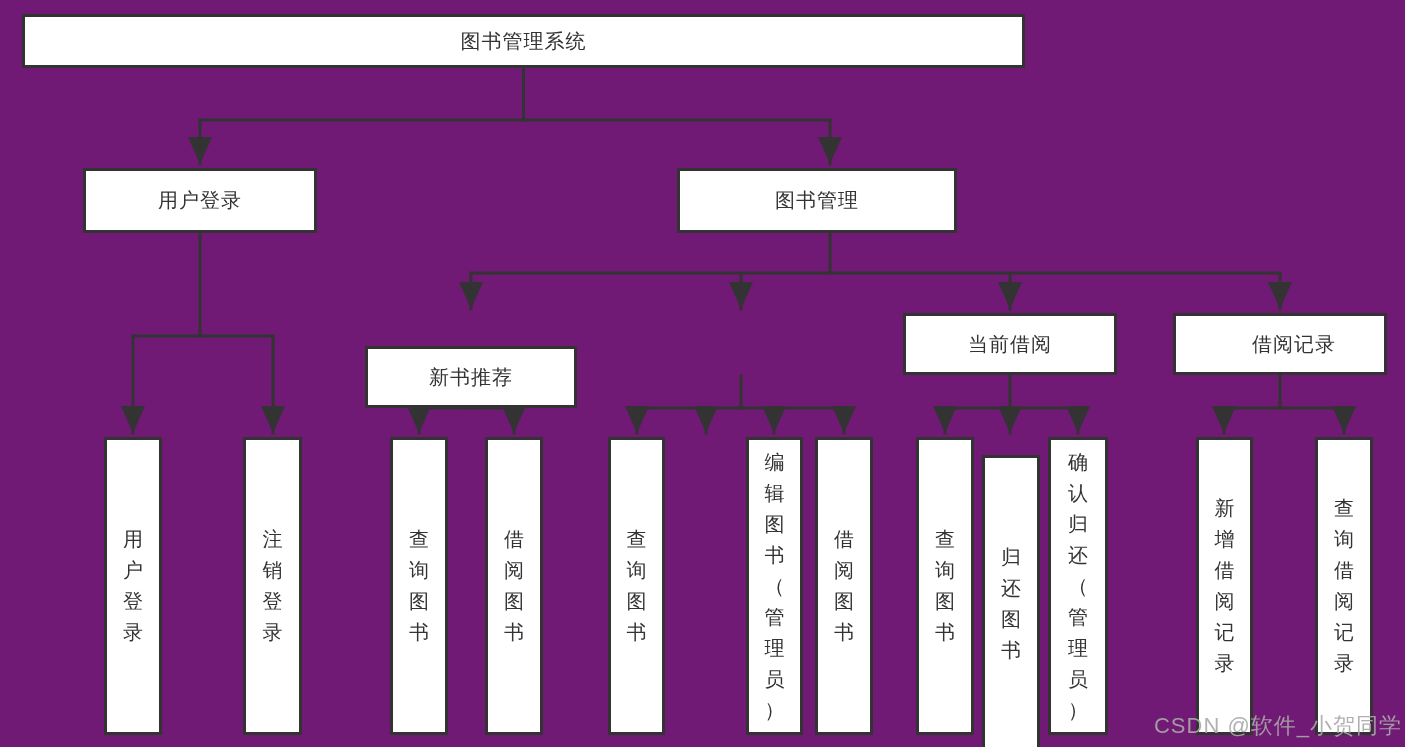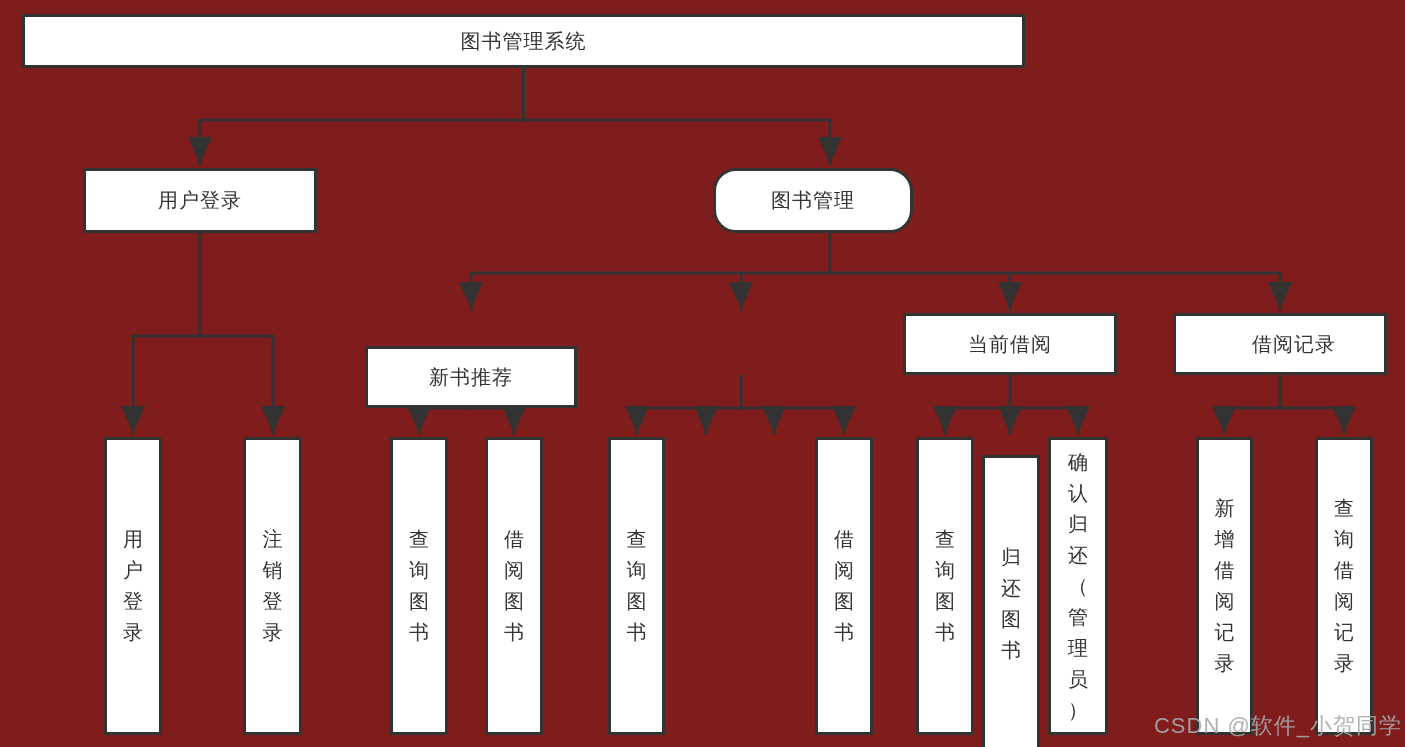--- a/index.html
+++ b/index.html
@@ -1,19 +1,19 @@
 <!DOCTYPE html>
 <html><head>
 <meta charset="utf-8">
 <style>
   html,body { margin:0; padding:0; background:#ffffff; }
   #canvas {
     position:relative;
     width:1405px; height:747px;
-    background:#7f1d1d;
+    background:#701a75;
     font-family:"Liberation Sans","DejaVu Sans",sans-serif;
     overflow:hidden;
   }
   #edges { position:absolute; left:0; top:0; width:1405px; height:747px; pointer-events:none; }
   .node {
     position:absolute;
     box-sizing:border-box;
     background:#ffffff;
     border:3px solid #333333;
     display:flex;
@@ -33,21 +33,21 @@
     line-height:31px;
     text-align:center;
     word-break:break-all;
     overflow-wrap:anywhere;
     line-break:anywhere;
   }
   
   .n-root   { left:22px;  top:14px;  width:1003px; height:54px; }
   
   .n-login  { left:83px;  top:168px; width:234px; height:65px; }
-  .n-mgmt   { left:713px; top:168px; width:200px; height:65px;border-radius:23px; }
+  .n-mgmt   { left:677px; top:168px; width:280px; height:65px; }
   
   .n-rec    { left:365px;  top:313px; width:212px; height:62px;margin-top:33px; }
   .n-borrow { left:634px;  top:313px; width:214px; height:62px; }
   .n-cur    { left:903px;  top:313px; width:214px; height:62px; }
   .n-hist   { left:1173px; top:313px; width:214px; height:62px;padding-left:28px; }
   
   .leaf { top:437px; height:298px; }
   .n-a1 { left:104px;  width:58px; }
   .n-a2 { left:243px;  width:59px; }
   .n-b1 { left:390px;  width:58px; }
@@ -171,20 +171,23 @@
   <div class="node leaf n-b1">
     <span class="vtext">查询图书</span>
   </div>
   <div class="node leaf n-b2">
     <span class="vtext">借阅图书</span>
   </div>
 
   <div class="node leaf n-c1">
     <span class="vtext">查询图书</span>
   </div>
+  <div class="node leaf n-c3">
+    <span class="vtext">编辑图书（管理员）</span>
+  </div>
   <div class="node leaf n-c4">
     <span class="vtext">借阅图书</span>
   </div>
 
   <div class="node leaf n-d1">
     <span class="vtext">查询图书</span>
   </div>
   <div class="node leaf n-d2">
     <span class="vtext">归还图书</span>
   </div>

